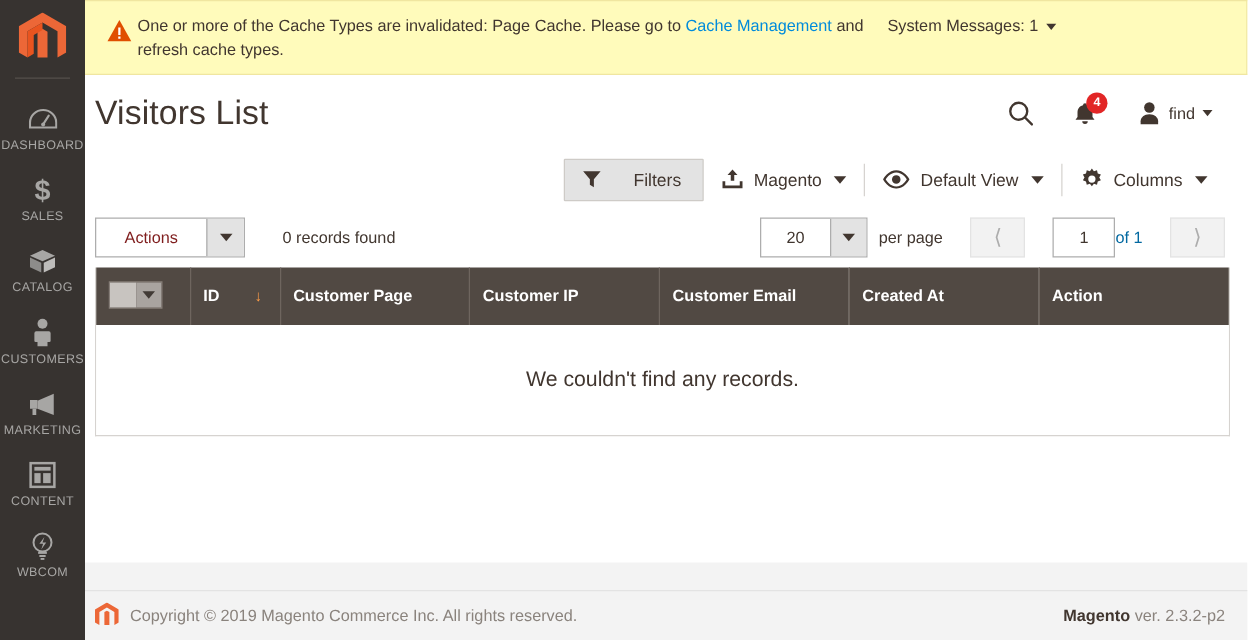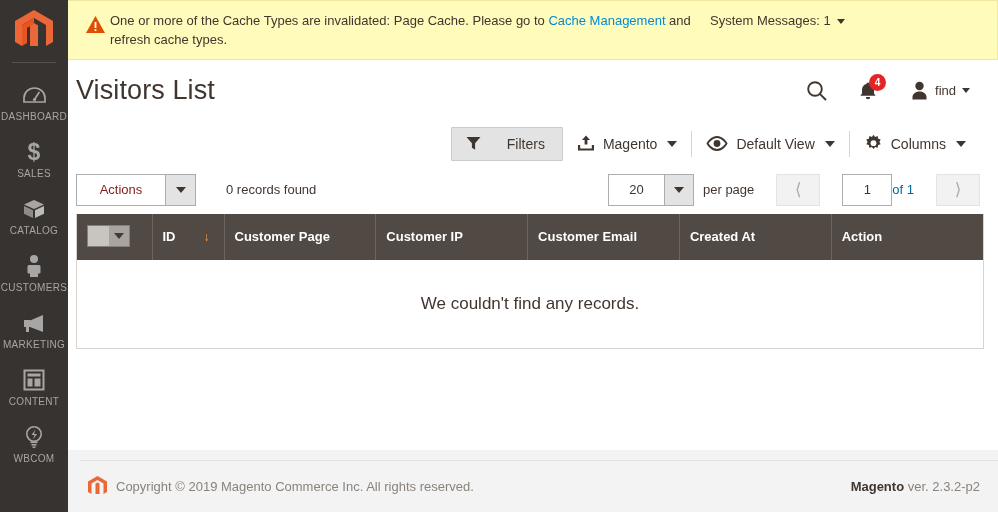--- a/index.html
+++ b/index.html
@@ -178,21 +178,21 @@
   .chk-dd .arw i {
     width: 0; height: 0; border-left: 5px solid transparent;
     border-right: 5px solid transparent; border-top: 6px solid #413a35;
     display: block;
   }
   .empty-row td {
     height: 88px; text-align: center; vertical-align: middle;
     font-size: 17px; color: #41362f; background: #fff;
   }
   .footer {
-    position: absolute; left: 12px; right: 0; bottom: 0; height: 52px;
+    position: absolute; left: 0; right: 0; bottom: 0; height: 40px;
     background: #f3f3f3; border-top: 1px solid #e3e3e3;
     display: flex; align-items: center; padding: 0 18px 0 8px; margin-top: 10px;
   }
   .footer-left { display: flex; align-items: center; gap: 9px; }
   .footer-copy { font-size: 13px; color: #8a837d; }
   .footer-right { margin-left: auto; font-size: 13px; color: #8a837d; }
   .footer-right b { color: #41362f; }
   .bg-gray { position: absolute; left:0; right:0; bottom:0; height: 62px; background:#f3f3f3; }
 </style>
 </head>

